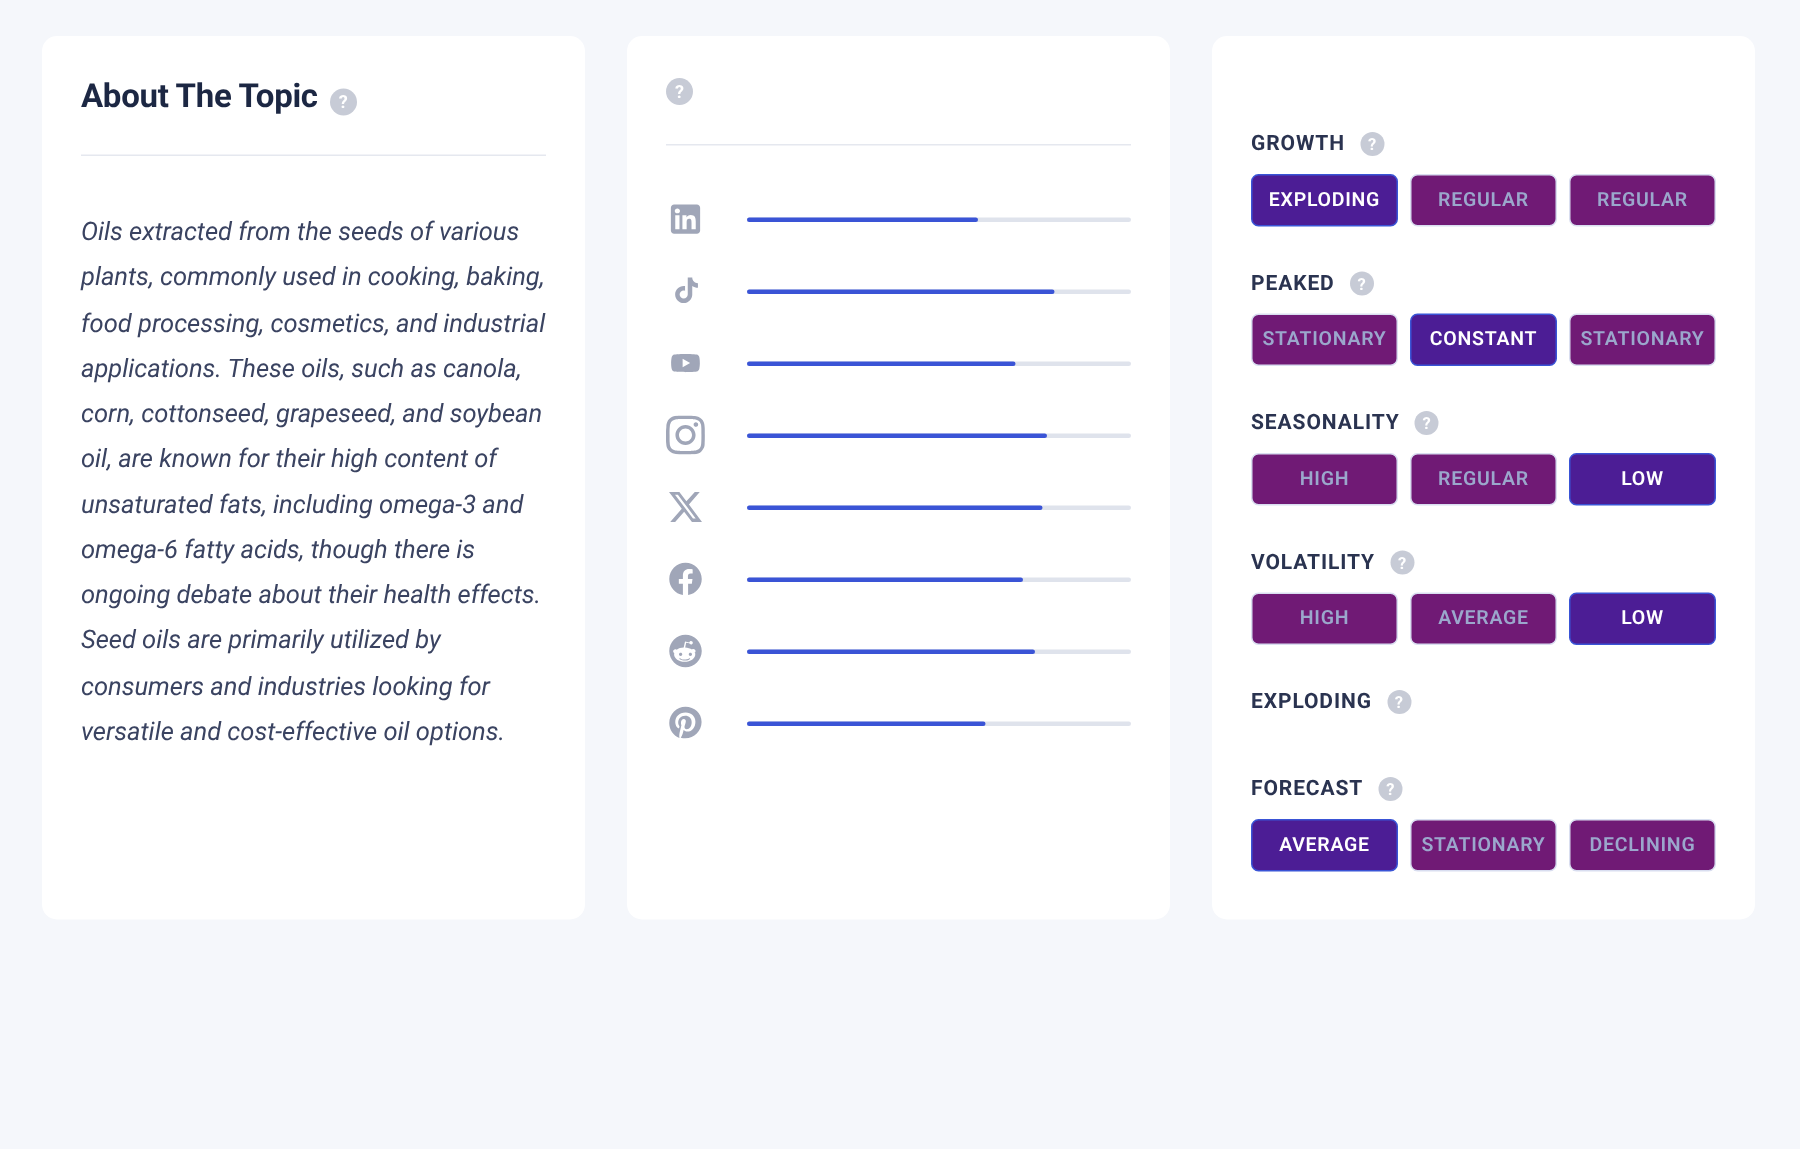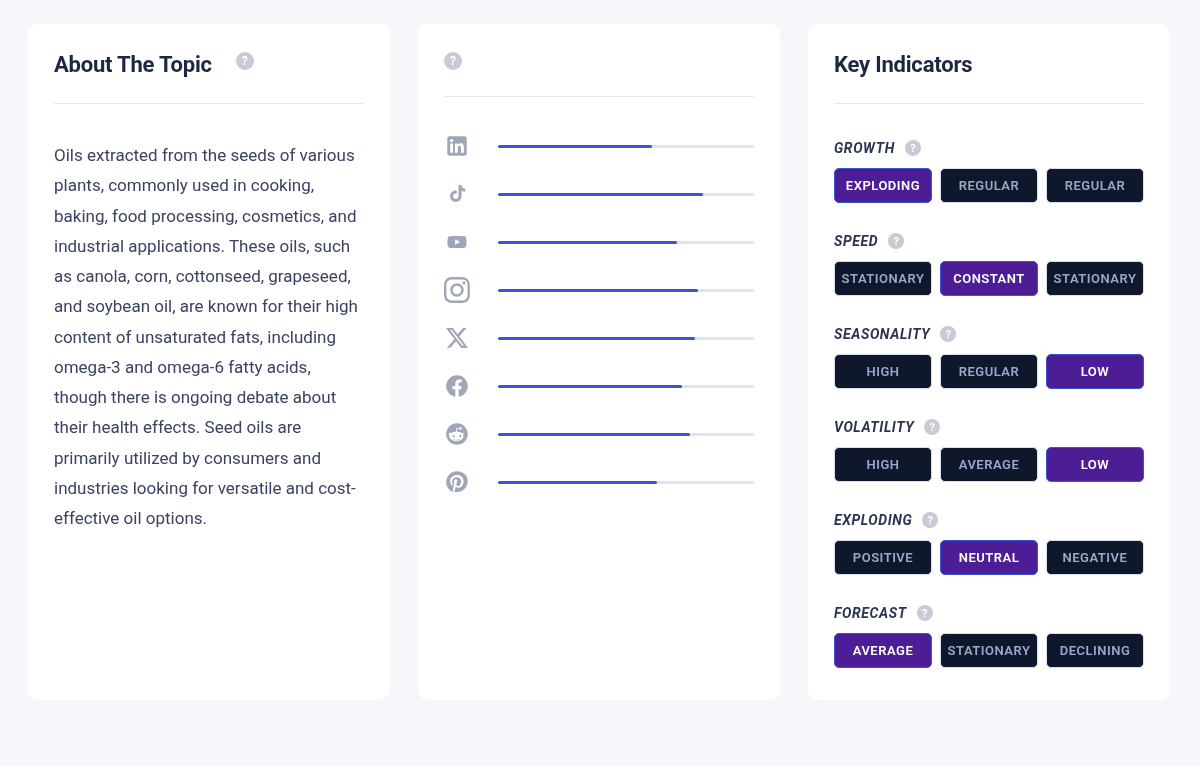--- a/index.html
+++ b/index.html
@@ -16,22 +16,22 @@
     grid-template-columns: 362px 362px 362px;
     gap: 28px;
   }
   .card {
     background: #ffffff;
     border-radius: 10px;
     padding: 28px 26px 32px 26px;
   }
   .card-header {
     display: flex;
-    align-items: flex-start;
-    gap: 24px;
+    align-items: flex-end;
+    gap: 8px;
     padding-bottom: 26px;
     border-bottom: 1px solid #e5e8ef;
   }
   .card-title {
     font-size: 22px;
     font-weight: 700;
     color: #1c2743;
     letter-spacing: -0.2px;
   }
   .help-icon {
@@ -50,20 +50,21 @@
   .help-icon-sm {
     width: 16px;
     height: 16px;
     font-size: 11px;
   }
   .about-body {
     padding-top: 36px;
     font-size: 17px;
     line-height: 1.78;
     color: #3a4361;
+    font-style: italic;
   }
 
   
   .channels {
     padding-top: 36px;
     display: flex;
     flex-direction: column;
     gap: 22px;
   }
   .channel-row {
@@ -108,36 +109,35 @@
     display: flex;
     align-items: center;
     gap: 10px;
     margin-bottom: 12px;
   }
   .indicator-label {
     font-size: 14px;
     font-weight: 700;
     color: #2a3350;
     letter-spacing: 0.6px;
-    font-style: italic;
   }
   .pill-row {
     display: flex;
     gap: 8px;
   }
   .pill {
     flex: 1;
     text-align: center;
     font-size: 13px;
     font-weight: 600;
     letter-spacing: 0.5px;
     padding: 9px 4px;
     border-radius: 5px;
     border: 1px solid #d9def0;
-    background: #0f172a;
+    background: #701a75;
     color: #9ba7cc;
     white-space: nowrap;
   }
   .pill.active {
     background: #4c1d95;
     border-color: #3a54d6;
     color: #ffffff;
   }
 </style>
 </head>
@@ -235,38 +235,35 @@
             </svg>
           </div>
           <div class="bar-track">
             <div class="bar-fill" style="width: 62%;"></div>
           </div>
         </div>
       </div>
   </div>
 
   <div class="card">
-    <div class="card-header">
-      <div class="card-title">Key Indicators</div>
-    </div>
     <div class="indicators" id="indicators-host">
         <div class="indicator-group">
           <div class="indicator-label-row">
             <div class="indicator-label">GROWTH</div>
             <div class="help-icon help-icon-sm">?</div>
           </div>
           <div class="pill-row">
             <div class="pill active">EXPLODING</div>
             <div class="pill">REGULAR</div>
             <div class="pill">REGULAR</div>
           </div>
         </div>
         <div class="indicator-group">
           <div class="indicator-label-row">
-            <div class="indicator-label">SPEED</div>
+            <div class="indicator-label">PEAKED</div>
             <div class="help-icon help-icon-sm">?</div>
           </div>
           <div class="pill-row">
             <div class="pill">STATIONARY</div>
             <div class="pill active">CONSTANT</div>
             <div class="pill">STATIONARY</div>
           </div>
         </div>
         <div class="indicator-group">
           <div class="indicator-label-row">
@@ -288,25 +285,20 @@
             <div class="pill">HIGH</div>
             <div class="pill">AVERAGE</div>
             <div class="pill active">LOW</div>
           </div>
         </div>
         <div class="indicator-group">
           <div class="indicator-label-row">
             <div class="indicator-label">EXPLODING</div>
             <div class="help-icon help-icon-sm">?</div>
           </div>
-          <div class="pill-row">
-            <div class="pill">POSITIVE</div>
-            <div class="pill active">NEUTRAL</div>
-            <div class="pill">NEGATIVE</div>
-          </div>
         </div>
         <div class="indicator-group">
           <div class="indicator-label-row">
             <div class="indicator-label">FORECAST</div>
             <div class="help-icon help-icon-sm">?</div>
           </div>
           <div class="pill-row">
             <div class="pill active">AVERAGE</div>
             <div class="pill">STATIONARY</div>
             <div class="pill">DECLINING</div>

